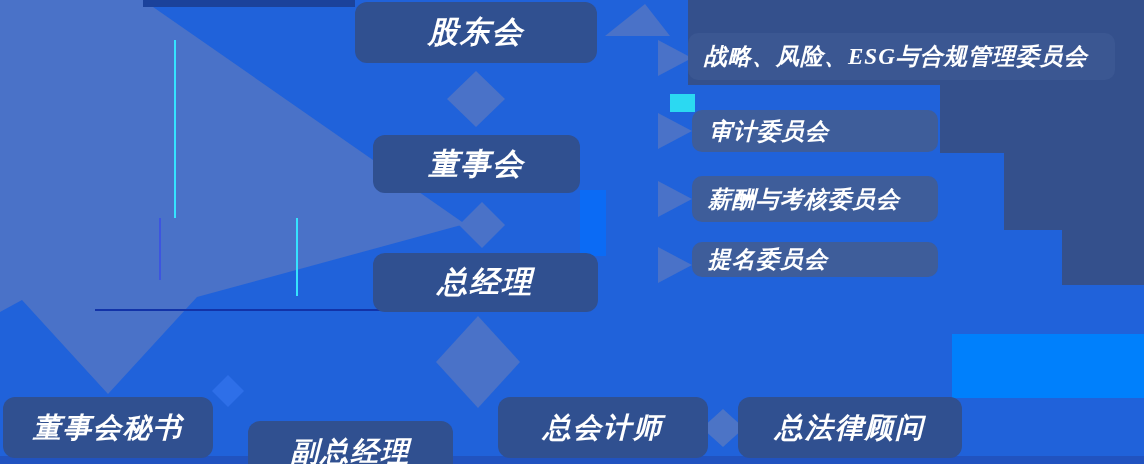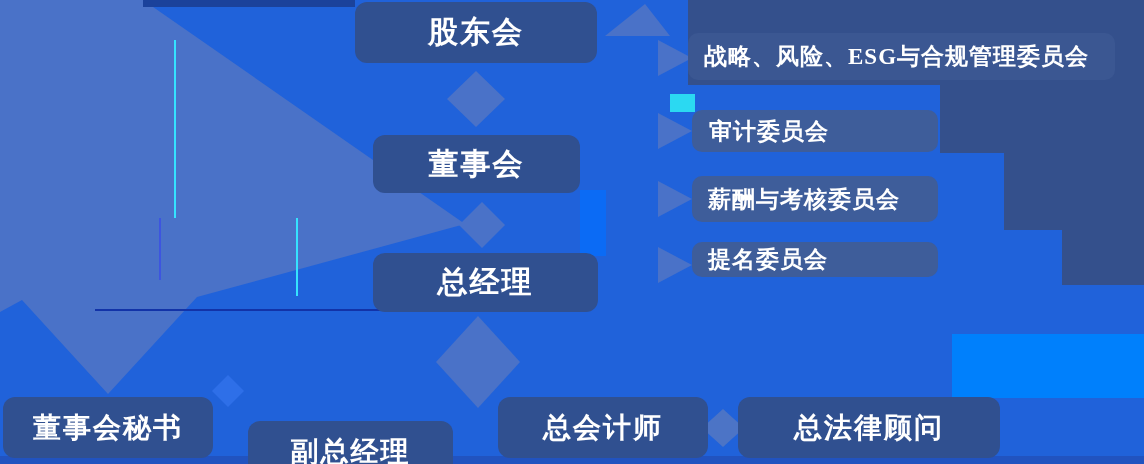--- a/index.html
+++ b/index.html
@@ -1,20 +1,21 @@
 <!DOCTYPE html>
 <html><head>
 <meta charset="utf-8">
 <style>
   html,body{margin:0;padding:0;background:#10307a;}
   #stage{
     position:relative;
     width:1144px;height:464px;
     overflow:hidden;
     font-family:"Liberation Serif","DejaVu Serif",serif;
+    font-style:italic;
   }
   #bg{position:absolute;inset:0;}
   .node{
     position:absolute;
     display:flex;align-items:center;justify-content:center;
     background:#305090;
     border-radius:12px;
     color:#fff;font-weight:bold;
     letter-spacing:2px;
     box-sizing:border-box;
@@ -34,21 +35,21 @@
   #n-shareholders{left:355px;top:2px;width:242px;height:61px;}
   #n-board{left:373px;top:135px;width:207px;height:58px;}
   #n-gm{left:373px;top:253px;width:225px;height:59px;}
   #c1{left:688px;top:33px;width:427px;height:47px;}
   #c2{left:692px;top:110px;width:246px;height:42px;padding-left:17px;}
   #c3{left:692px;top:176px;width:246px;height:46px;}
   #c4{left:692px;top:242px;width:246px;height:35px;}
   #e1{left:3px;top:397px;width:210px;height:61px;border-radius:12px;}
   #e2{left:248px;top:409px;width:205px;height:61px;margin-top:12px;}
   #e3{left:498px;top:397px;width:210px;height:61px;}
-  #e4{left:738px;top:397px;width:262px;height:61px;}
+  #e4{left:738px;top:397px;width:224px;height:61px;}
 </style>
 </head>
 <body>
 
 <div id="stage">
 
   <svg id="bg" width="1144" height="464" viewBox="0 0 1144 464" aria-hidden="true">
     <rect x="0" y="0" width="1144" height="464" fill="#2062DA"></rect>
 
     <polygon points="0,0 143,0 465,224 197,297 108,394 22,300 0,312" fill="#4A72C8"></polygon>

